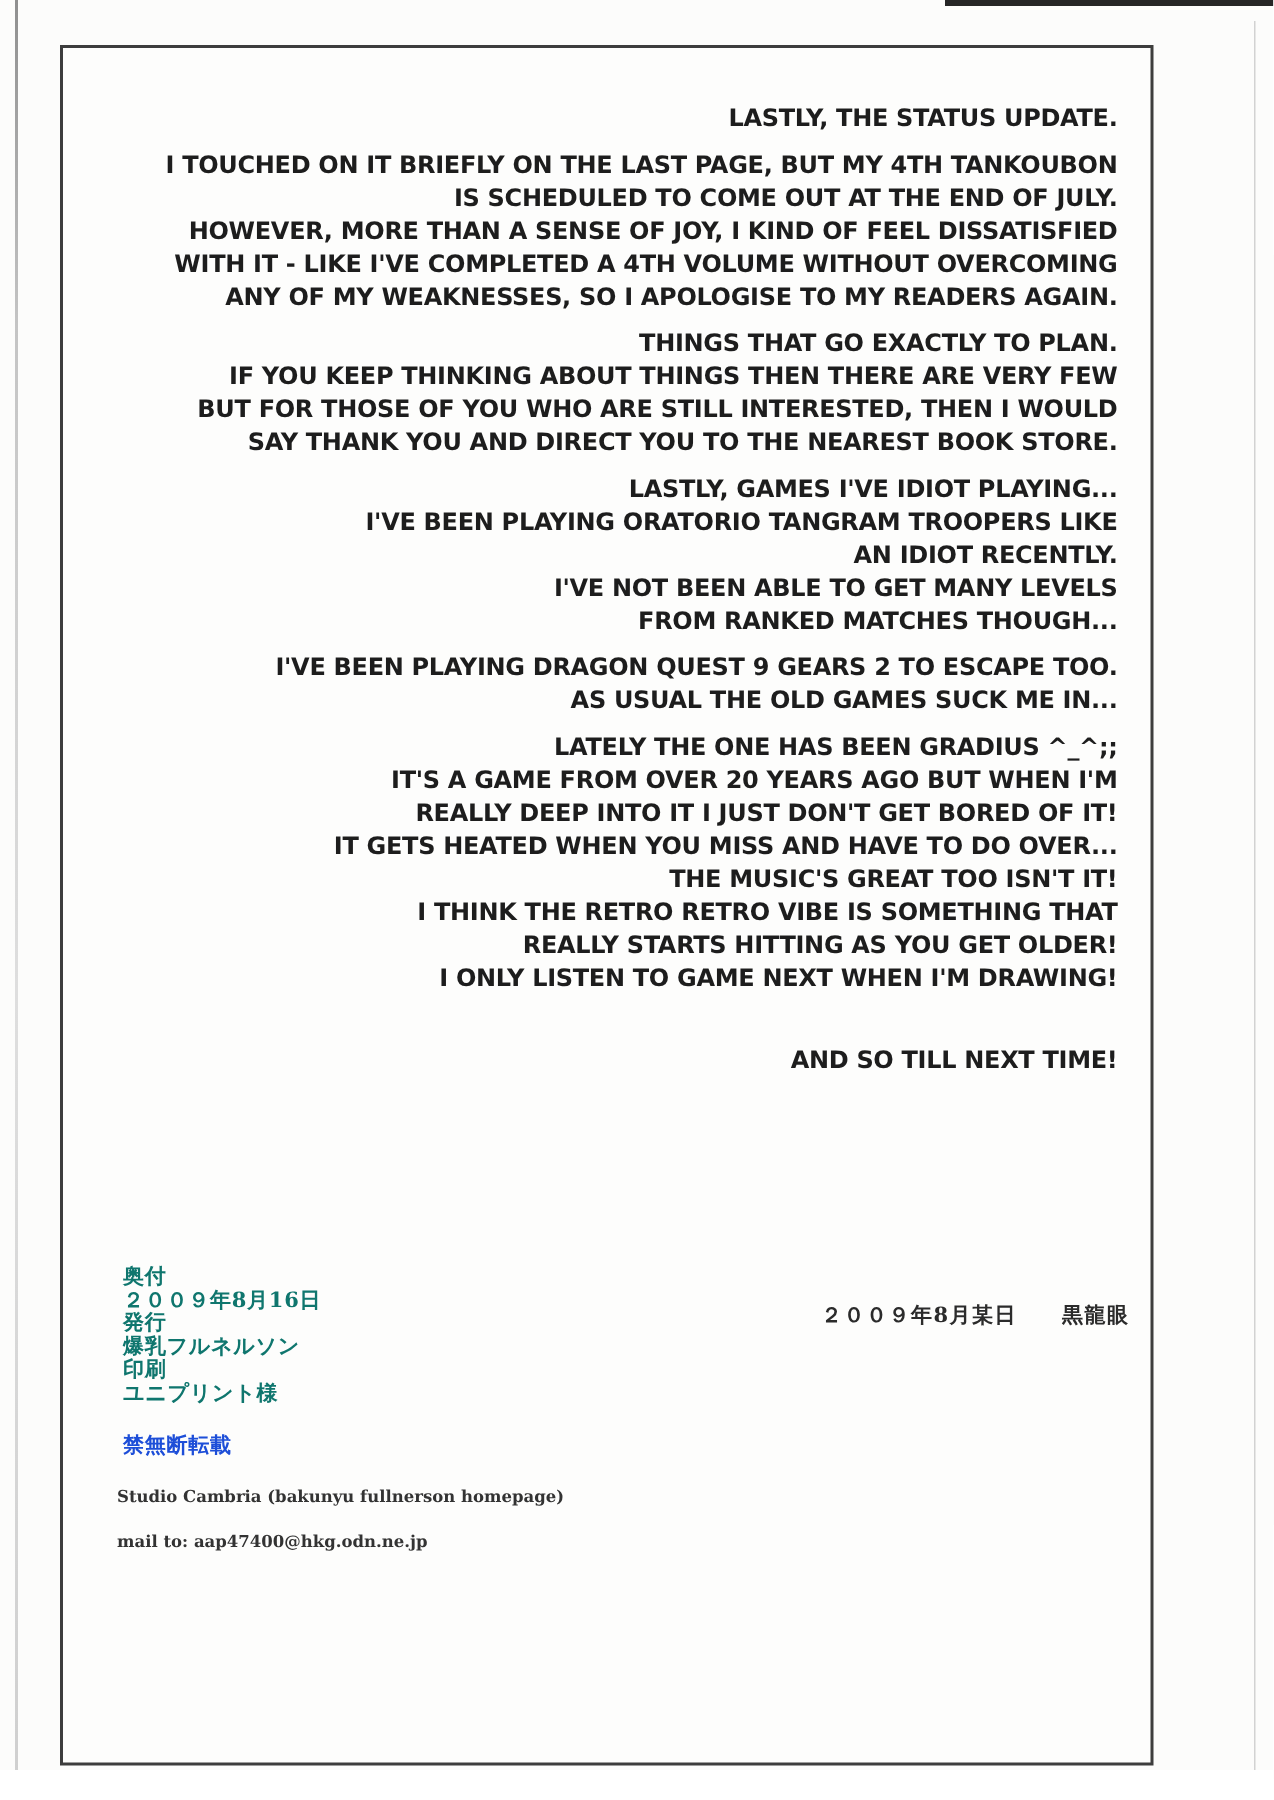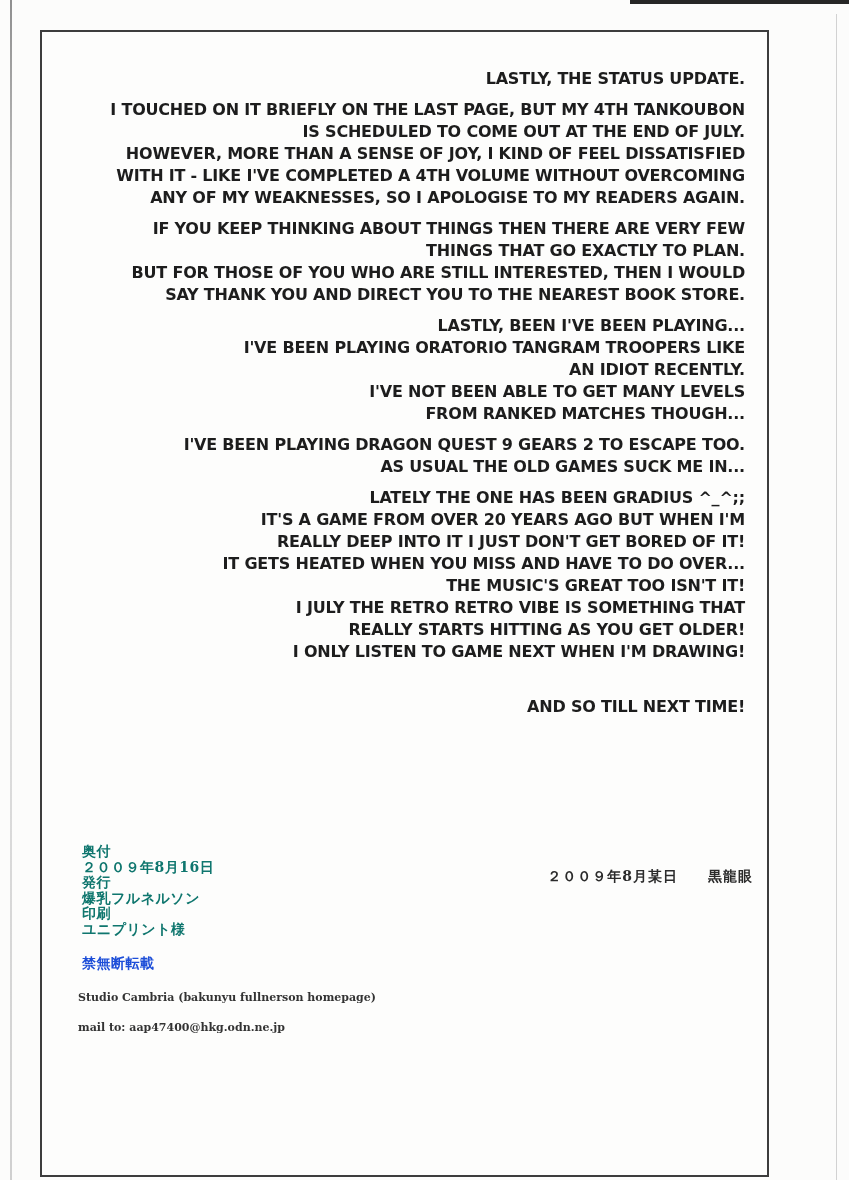--- a/index.html
+++ b/index.html
@@ -132,43 +132,43 @@
           <div class="tline">LASTLY, THE STATUS UPDATE.</div>
         </div>
       <div class="para">
           <div class="tline">I TOUCHED ON IT BRIEFLY ON THE LAST PAGE, BUT MY 4TH TANKOUBON</div>
           <div class="tline">IS SCHEDULED TO COME OUT AT THE END OF JULY.</div>
           <div class="tline">HOWEVER, MORE THAN A SENSE OF JOY, I KIND OF FEEL DISSATISFIED</div>
           <div class="tline">WITH IT - LIKE I'VE COMPLETED A 4TH VOLUME WITHOUT OVERCOMING</div>
           <div class="tline">ANY OF MY WEAKNESSES, SO I APOLOGISE TO MY READERS AGAIN.</div>
         </div>
       <div class="para">
+          <div class="tline">THINGS THAT GO EXACTLY TO PLAN.</div>
           <div class="tline">IF YOU KEEP THINKING ABOUT THINGS THEN THERE ARE VERY FEW</div>
-          <div class="tline">THINGS THAT GO EXACTLY TO PLAN.</div>
           <div class="tline">BUT FOR THOSE OF YOU WHO ARE STILL INTERESTED, THEN I WOULD</div>
           <div class="tline">SAY THANK YOU AND DIRECT YOU TO THE NEAREST BOOK STORE.</div>
         </div>
       <div class="para">
-          <div class="tline">LASTLY, BEEN I'VE BEEN PLAYING...</div>
+          <div class="tline">LASTLY, GAMES I'VE IDIOT PLAYING...</div>
           <div class="tline">I'VE BEEN PLAYING ORATORIO TANGRAM TROOPERS LIKE</div>
           <div class="tline">AN IDIOT RECENTLY.</div>
           <div class="tline">I'VE NOT BEEN ABLE TO GET MANY LEVELS</div>
           <div class="tline">FROM RANKED MATCHES THOUGH...</div>
         </div>
       <div class="para">
           <div class="tline">I'VE BEEN PLAYING DRAGON QUEST 9 GEARS 2 TO ESCAPE TOO.</div>
           <div class="tline">AS USUAL THE OLD GAMES SUCK ME IN...</div>
         </div>
       <div class="para">
           <div class="tline">LATELY THE ONE HAS BEEN GRADIUS ^_^;;</div>
           <div class="tline">IT'S A GAME FROM OVER 20 YEARS AGO BUT WHEN I'M</div>
           <div class="tline">REALLY DEEP INTO IT I JUST DON'T GET BORED OF IT!</div>
           <div class="tline">IT GETS HEATED WHEN YOU MISS AND HAVE TO DO OVER...</div>
           <div class="tline">THE MUSIC'S GREAT TOO ISN'T IT!</div>
-          <div class="tline">I JULY THE RETRO RETRO VIBE IS SOMETHING THAT</div>
+          <div class="tline">I THINK THE RETRO RETRO VIBE IS SOMETHING THAT</div>
           <div class="tline">REALLY STARTS HITTING AS YOU GET OLDER!</div>
           <div class="tline">I ONLY LISTEN TO GAME NEXT WHEN I'M DRAWING!</div>
         </div>
       <div class="closing">AND SO TILL NEXT TIME!</div>
     </div>
 
     <div class="colophon-jp">
         <div class="tline">奥付</div>
         <div class="tline">２００９年8月16日</div>
         <div class="tline">発行</div>

